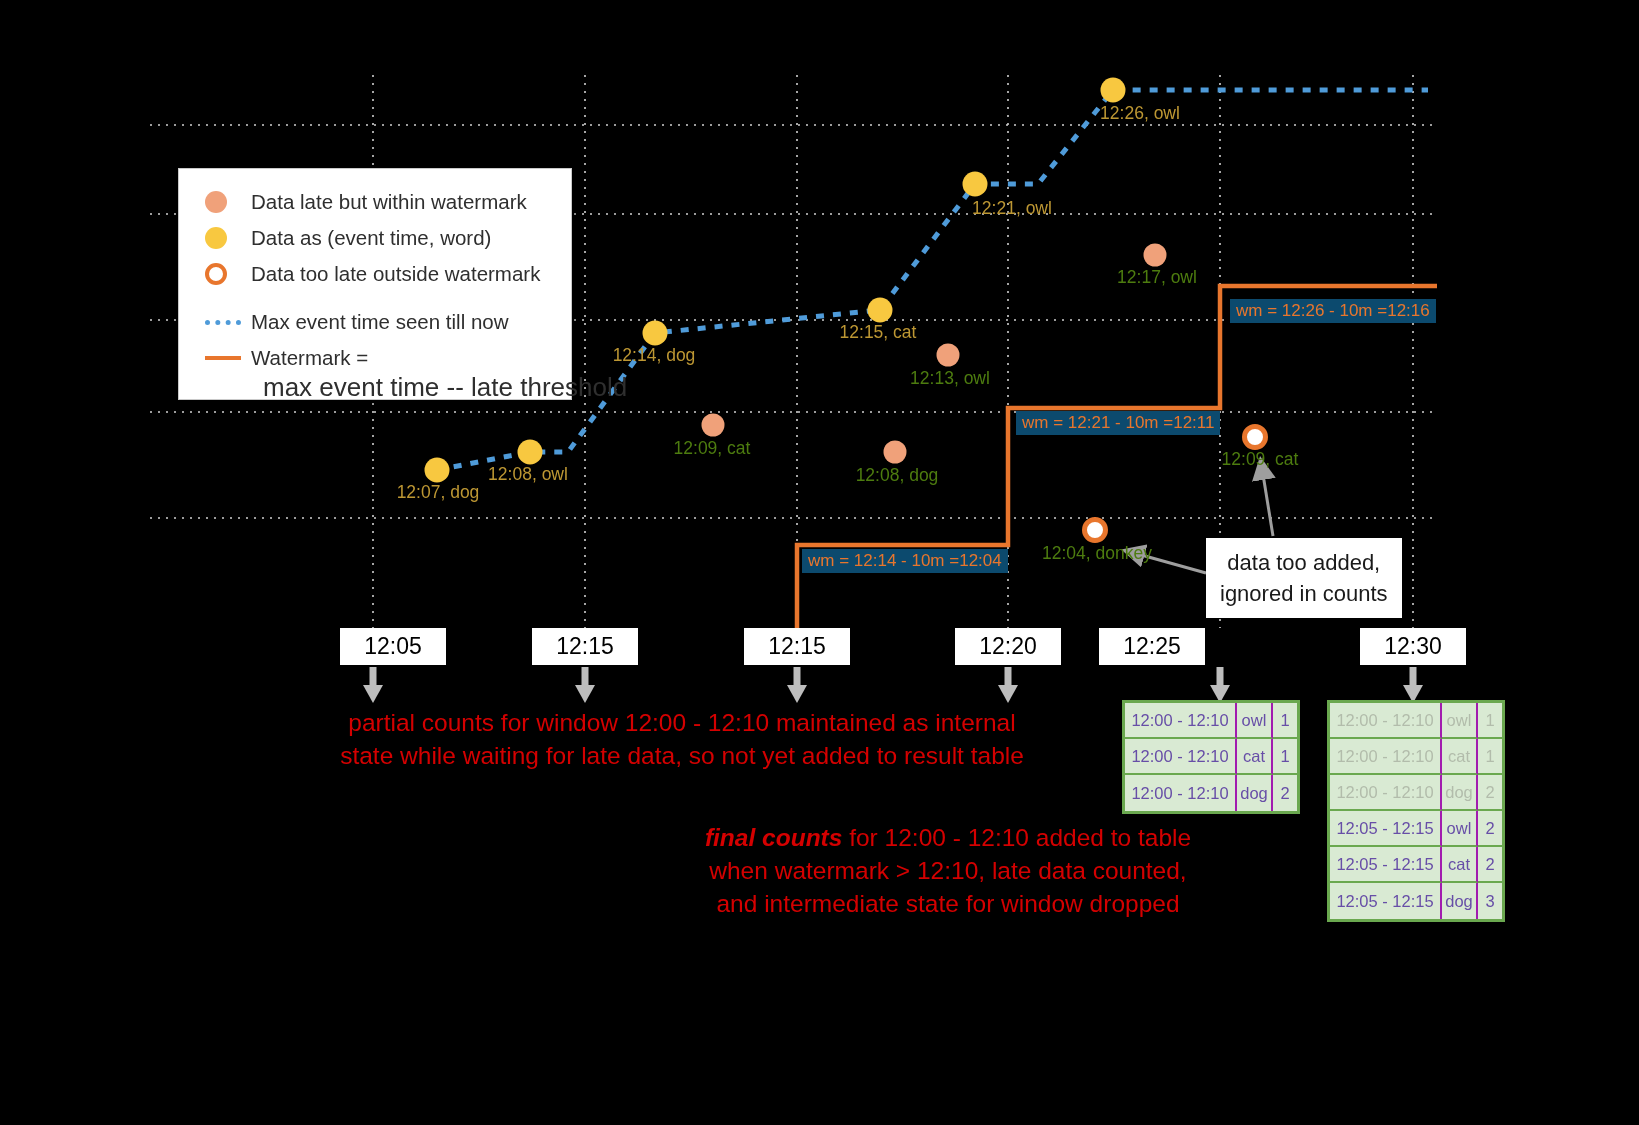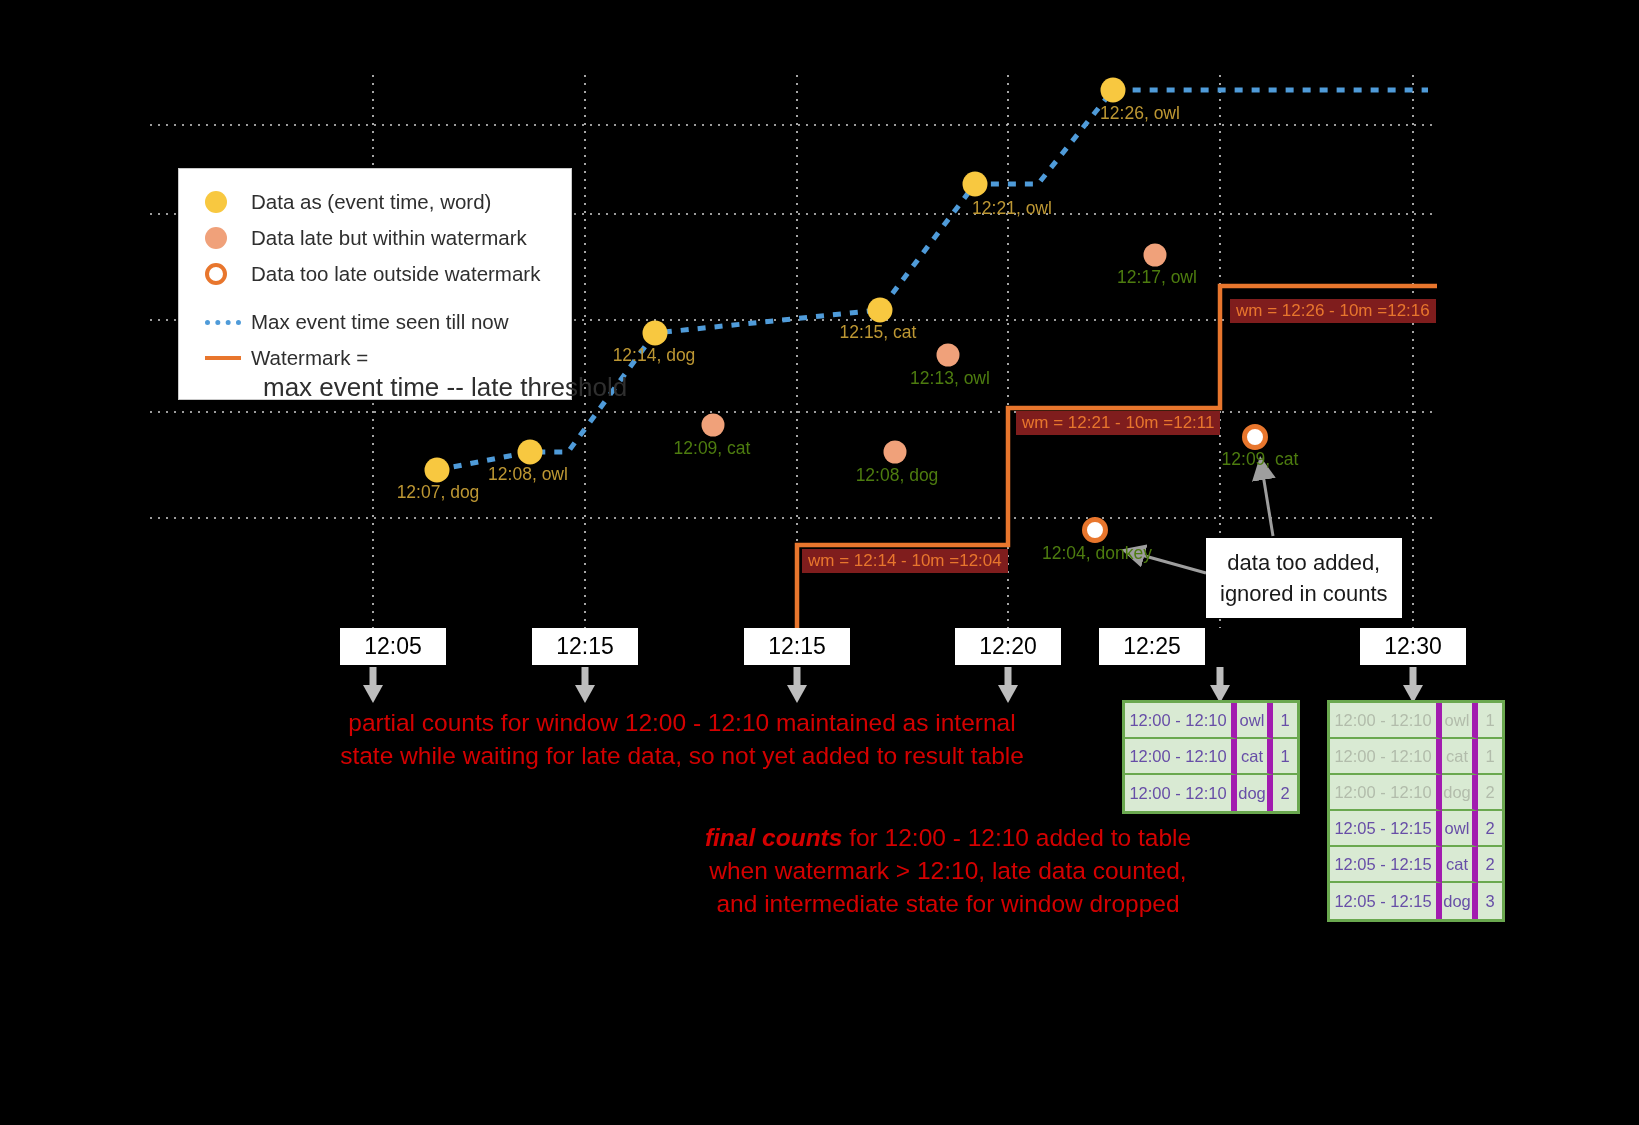--- a/index.html
+++ b/index.html
@@ -10,21 +10,21 @@
   
   .pt{position:absolute;border-radius:50%;transform:translate(-50%,-50%);}
   .pt.on{width:25px;height:25px;background:#f8c840;}
   .pt.late{width:23px;height:23px;background:#f0a17a;}
   .pt.toolate{width:26px;height:26px;background:#ffffff;border:5px solid #e8762d;box-sizing:border-box;}
   .ptlabel{position:absolute;transform:translateX(-50%);font-size:17.5px;white-space:nowrap;}
   .ptlabel.on{color:#bd9733;}
   .ptlabel.late{color:#4d7c0f;}
 
   
-  .wmlabel{position:absolute;background:#7f1d1d;color:#e8762d;font-size:17px;
+  .wmlabel{position:absolute;background:#0c4a6e;color:#e8762d;font-size:17px;
            padding:2px 6px;white-space:nowrap;}
 
   
   .tickbox{position:absolute;width:106px;height:37px;background:#ffffff;color:#000;
            font-size:23px;display:flex;align-items:center;justify-content:center;
            transform:translateX(-50%);top:628px;}
 
   
   .redtext{position:absolute;color:#d40000;font-size:24.5px;text-align:center;
            transform:translateX(-50%);line-height:33px;white-space:nowrap;}
@@ -47,21 +47,21 @@
   .l-dot.toolate{background:#fff;border:4px solid #e8762d;box-sizing:border-box;}
   .l-line-blue{width:36px;border-top:5px dotted #4f9bd9;}
   .l-line-orange{width:36px;border-top:4px solid #e8762d;}
   .l-label{font-size:20.5px;color:#2f2f2f;white-space:nowrap;}
   .l-sub{font-size:26px;color:#2f2f2f;white-space:nowrap;margin-left:58px;margin-top:-4px;height:28px;}
 
   
   .gtable{position:absolute;border:3px solid #6aa84f;background:#d9ead3;}
   .grow{display:flex;height:36px;box-sizing:border-box;}
   .gcell{display:flex;align-items:center;justify-content:center;font-size:16.5px;color:#674ea7;
-         border-right:6px solid #a21caf;border-bottom:2px solid #6aa84f;box-sizing:border-box;}
+         border-right:2px solid #a21caf;border-bottom:2px solid #6aa84f;box-sizing:border-box;}
   .gcell.window{width:112px;}
   .gcell.word{width:36px;}
   .gcell.count{width:24px;border-right:none;}
   .grow:last-child .gcell{border-bottom:none;}
   .grow.faded .gcell{color:#b2bcab;}
 </style>
 </head>
 <body>
 
 <div class="canvas">
@@ -140,29 +140,29 @@
   <div class="ptlabel late" style="left:1260px;top:449px">12:09, cat</div>
 
   <div class="wmlabel" style="left:802px;top:549px">wm = 12:14 - 10m =12:04</div>
   <div class="wmlabel" style="left:1016px;top:411px">wm = 12:21 - 10m =12:11</div>
   <div class="wmlabel" style="left:1230px;top:299px">wm = 12:26 - 10m =12:16</div>
 
   <div class="legend">
     <div class="legend-inner">
       <div class="l-item">
         <span class="l-swatch">
+            <span class="l-dot late"></span>
+          </span>
+        <span class="l-label">Data late but within watermark</span>
+      </div>
+      <div class="l-item">
+        <span class="l-swatch">
             <span class="l-dot on"></span>
           </span>
         <span class="l-label">Data as (event time, word)</span>
-      </div>
-      <div class="l-item">
-        <span class="l-swatch">
-            <span class="l-dot late"></span>
-          </span>
-        <span class="l-label">Data late but within watermark</span>
       </div>
       <div class="l-item">
         <span class="l-swatch">
             <span class="l-dot toolate"></span>
           </span>
         <span class="l-label">Data too late outside watermark</span>
       </div>
       <div class="l-item gap">
         <span class="l-swatch">
             <span class="l-line-blue"></span>

